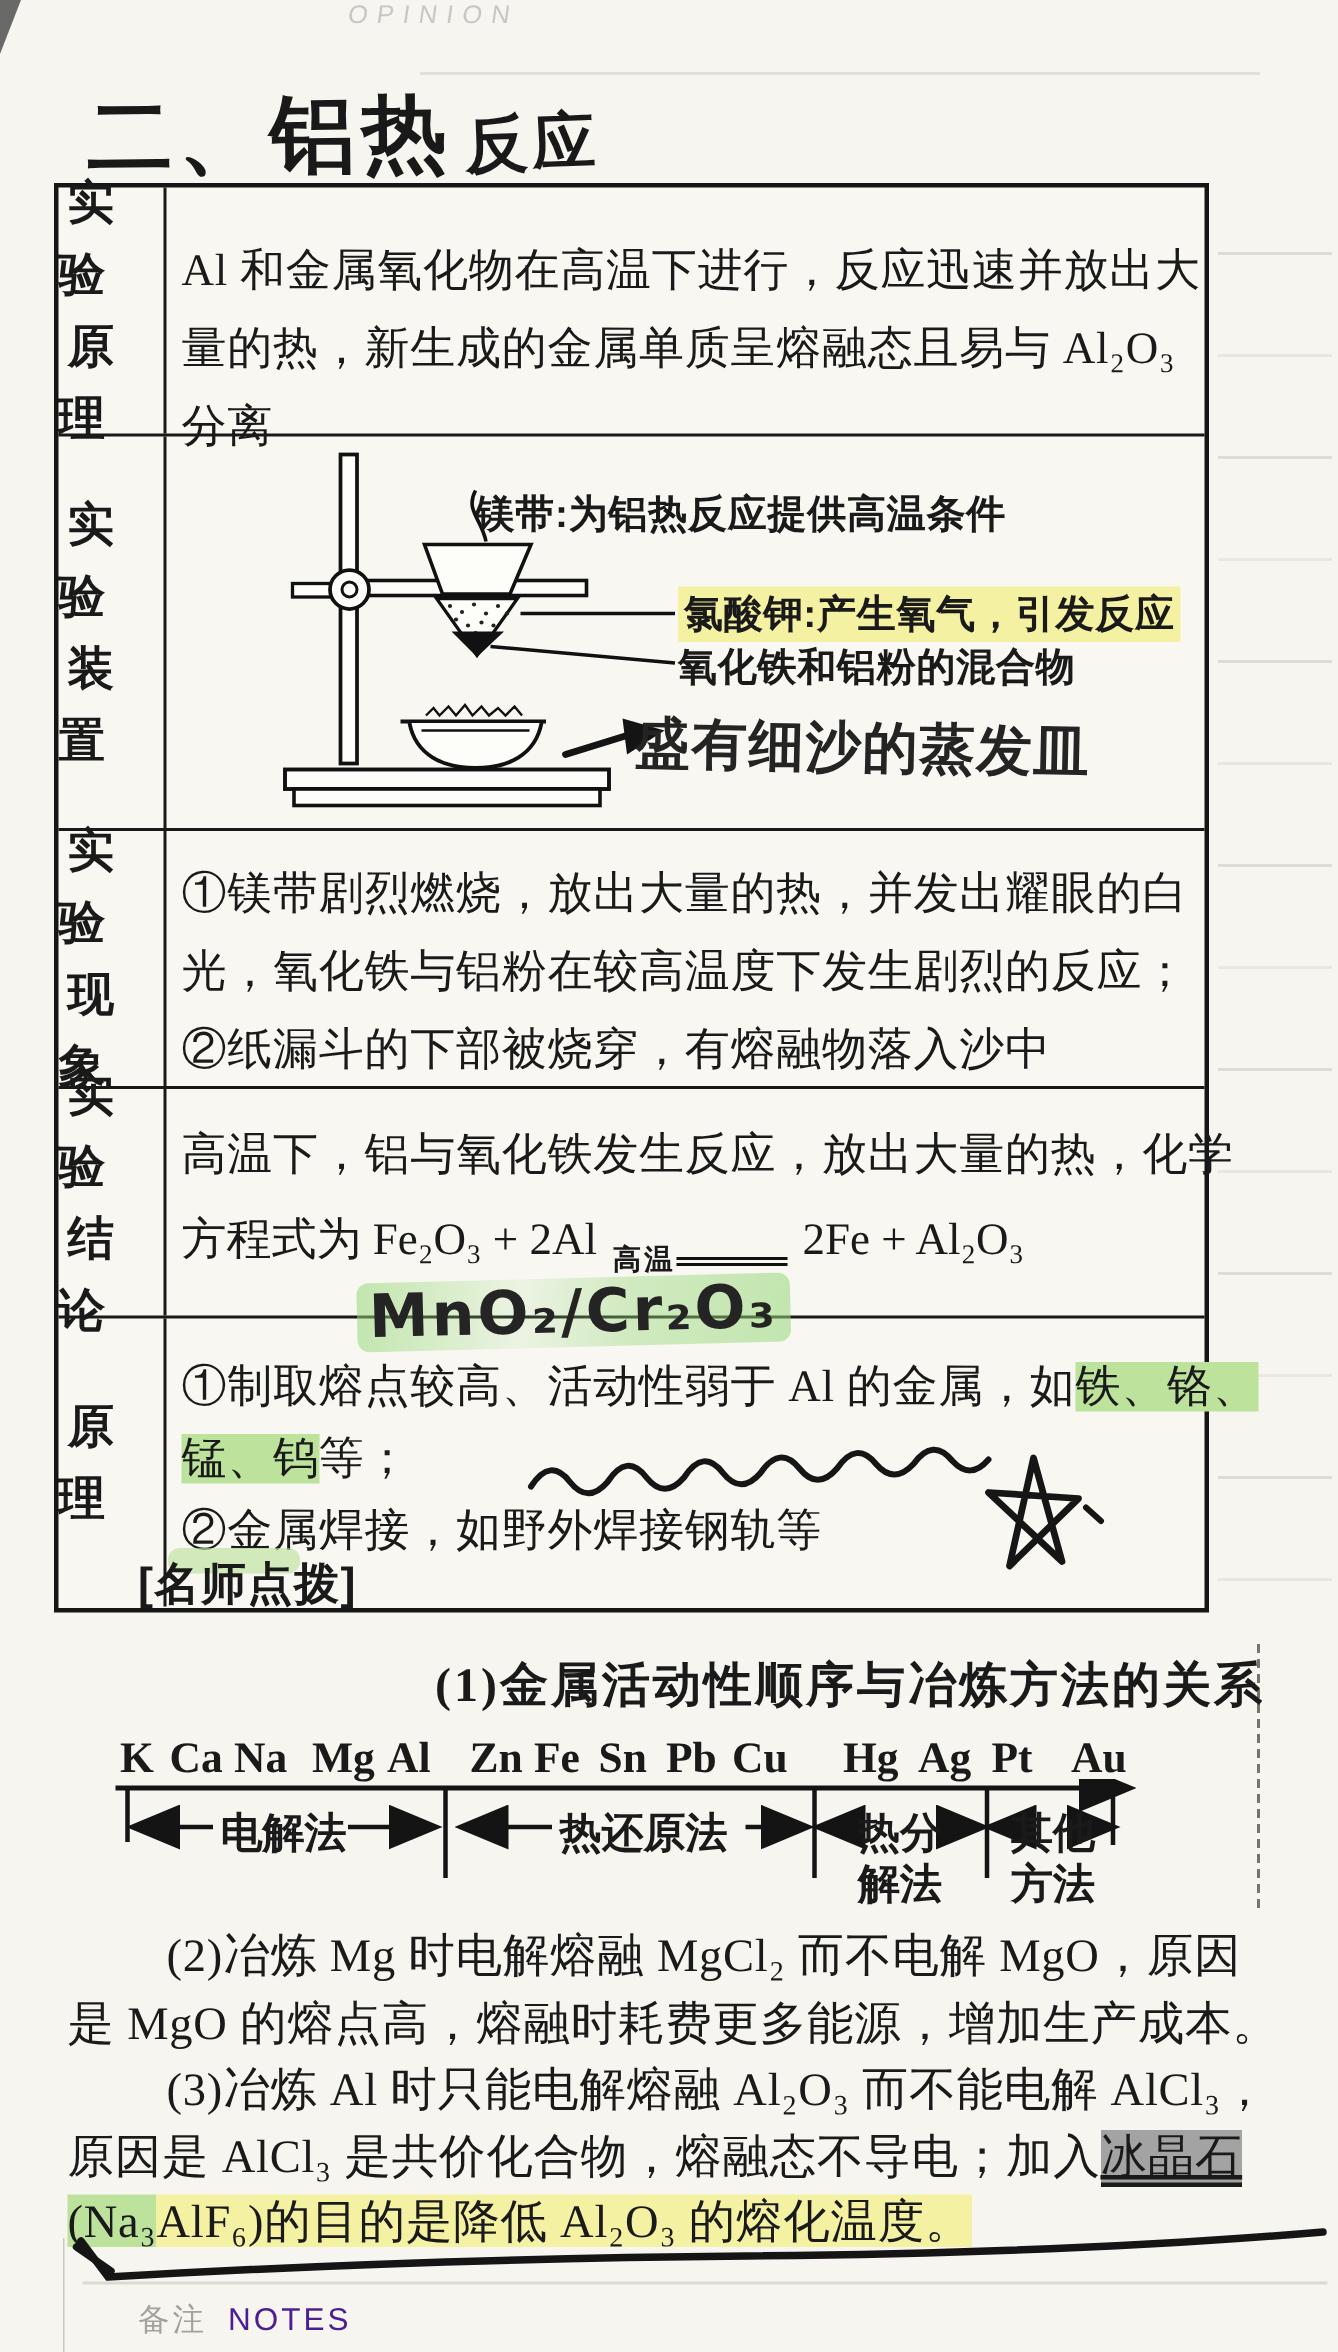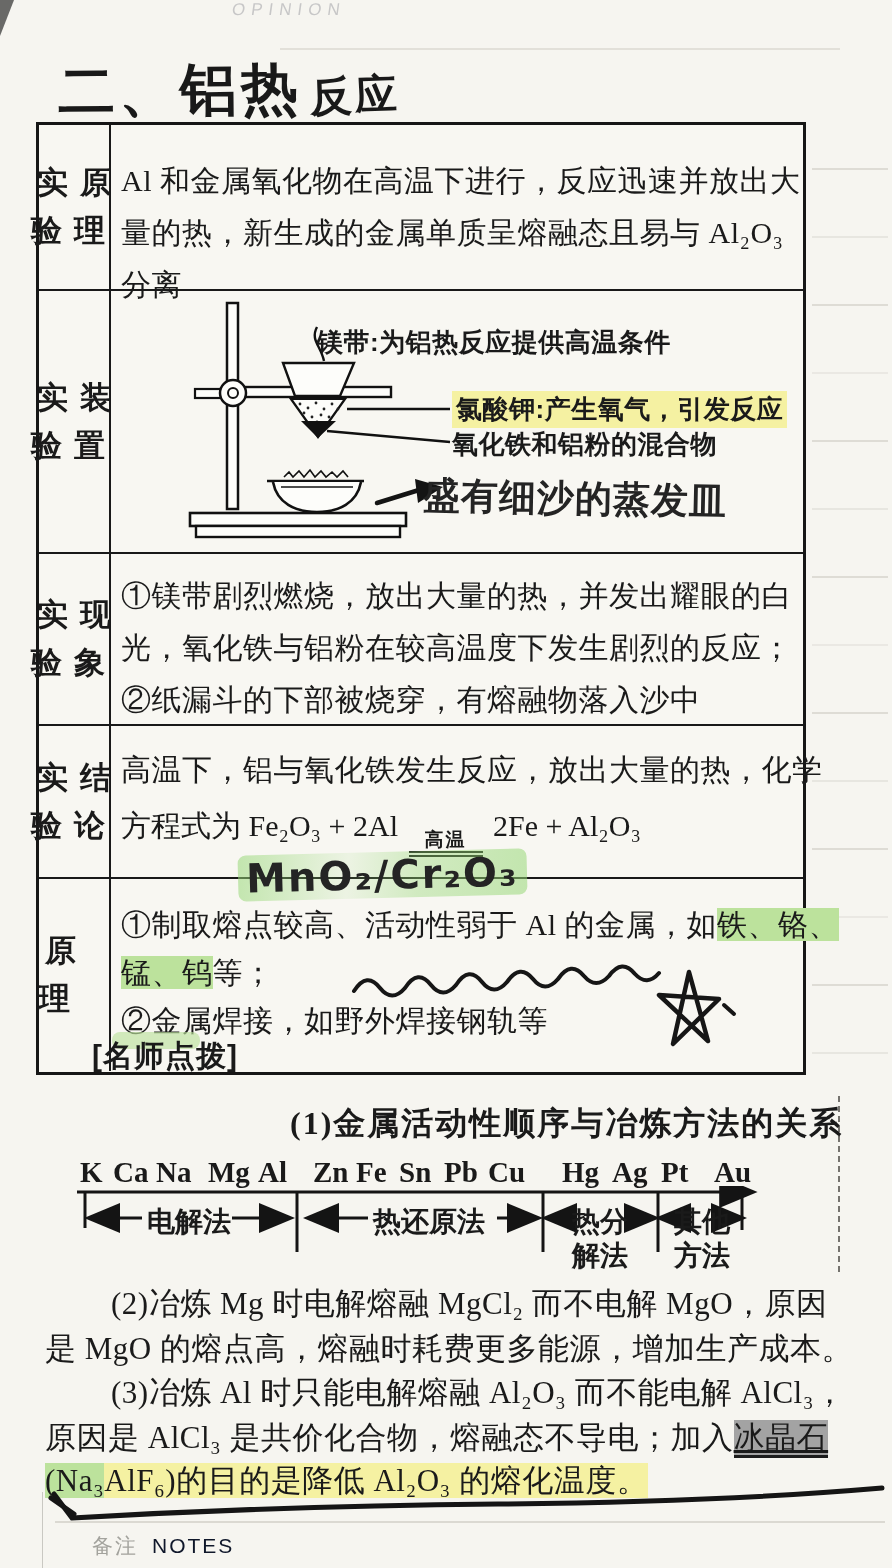--- a/index.html
+++ b/index.html
@@ -22,28 +22,28 @@
   .title-wrap { position:absolute; left:58px; top:52px; display:flex; align-items:baseline; gap:6px;
     font-family:"DejaVu Sans",sans-serif; font-weight:700; color:#191919; transform:rotate(-.6deg); }
   .title-main { font-size:57px; letter-spacing:4px; }
   .title-sub { font-size:42px; letter-spacing:3px; border-bottom:4px solid #222; padding:0 5px 2px 2px; transform:translateY(2px) rotate(-1.5deg); }
 
   
   .exp-table { position:absolute; left:36px; top:122px; width:770px; height:953px;
     border:3.5px solid #161616; background:#f8f7f2; }
   .trow { position:absolute; left:0; width:100%; display:flex; }
   .trow.bt { border-top:2.5px solid #191919; }
-  .th { width:72px; min-width:72px; border-right:2.5px solid #191919; display:flex; flex-direction:row;
+  .th { width:72px; min-width:72px; border-right:2.5px solid #191919; display:flex; flex-direction:column;
     justify-content:center; align-items:center; font-weight:700; font-size:31px; line-height:48px; letter-spacing:6px; text-indent:6px; }
   .td { flex:1; position:relative; font-size:30px; }
   .tline { white-space:nowrap; line-height:52px; padding-left:10px; letter-spacing:.5px; }
 
   
   .eq-line { white-space:nowrap; padding-left:10px; margin-top:10px; font-size:30px; }
-  .eq-cond { display:inline-flex; flex-direction:column; align-items:center; vertical-align:-10px; margin:0 3px; }
+  .eq-cond { display:inline-flex; flex-direction:row; align-items:center; vertical-align:-10px; margin:0 3px; }
   .eq-cond .cond-text { font-size:19px; line-height:22px; font-weight:700; letter-spacing:2px; }
   .eq-cond .dline { width:74px; height:6px; border-top:2.5px solid #111; border-bottom:2.5px solid #111; }
 
   
   .hl-y { background:#f5f1a2; }
   .hl-g { background:#bce29c; }
   .hl-g-ul { background:#a3a3a3; border-bottom:3.5px solid #1c1c1c;text-decoration:underline; }
 
   
   .diagram-label { position:absolute; font-family:"Liberation Sans","DejaVu Sans",sans-serif; font-weight:700; font-size:26px; white-space:nowrap; letter-spacing:.5px; }
@@ -67,21 +67,21 @@
   .method-label { position:absolute; font-family:"Liberation Sans","DejaVu Sans",sans-serif; font-weight:700; font-size:28px; white-space:nowrap; }
 
   .para-line { position:absolute; left:45px; width:840px; font-size:31px; white-space:nowrap; letter-spacing:.5px; }
   .indent { padding-left:66px; }
 
   .swoosh-svg { position:absolute; left:38px; top:1476px; z-index:4; }
 
   .footer { position:absolute; left:92px; top:1532px; display:flex; gap:14px; align-items:baseline;
     font-family:"Liberation Sans",sans-serif; font-size:21px; color:#8f8f89; }
   .footer .zh { opacity:.8; letter-spacing:2px; }
-  .footer .en { color:#0f172a; letter-spacing:2px;text-align:right; }
+  .footer .en { color:#4c1d95; letter-spacing:2px;text-align:right; }
 </style>
 </head>
 <body>
 
 <div class="page">
 
   <div class="corner-mark"></div>
   <div class="faint-header">OPINION</div>
   <div class="faint-line" style="left:280px;top:48px;width:560px;"></div>
   <div class="rule-dash" style="top:168px;"></div>

